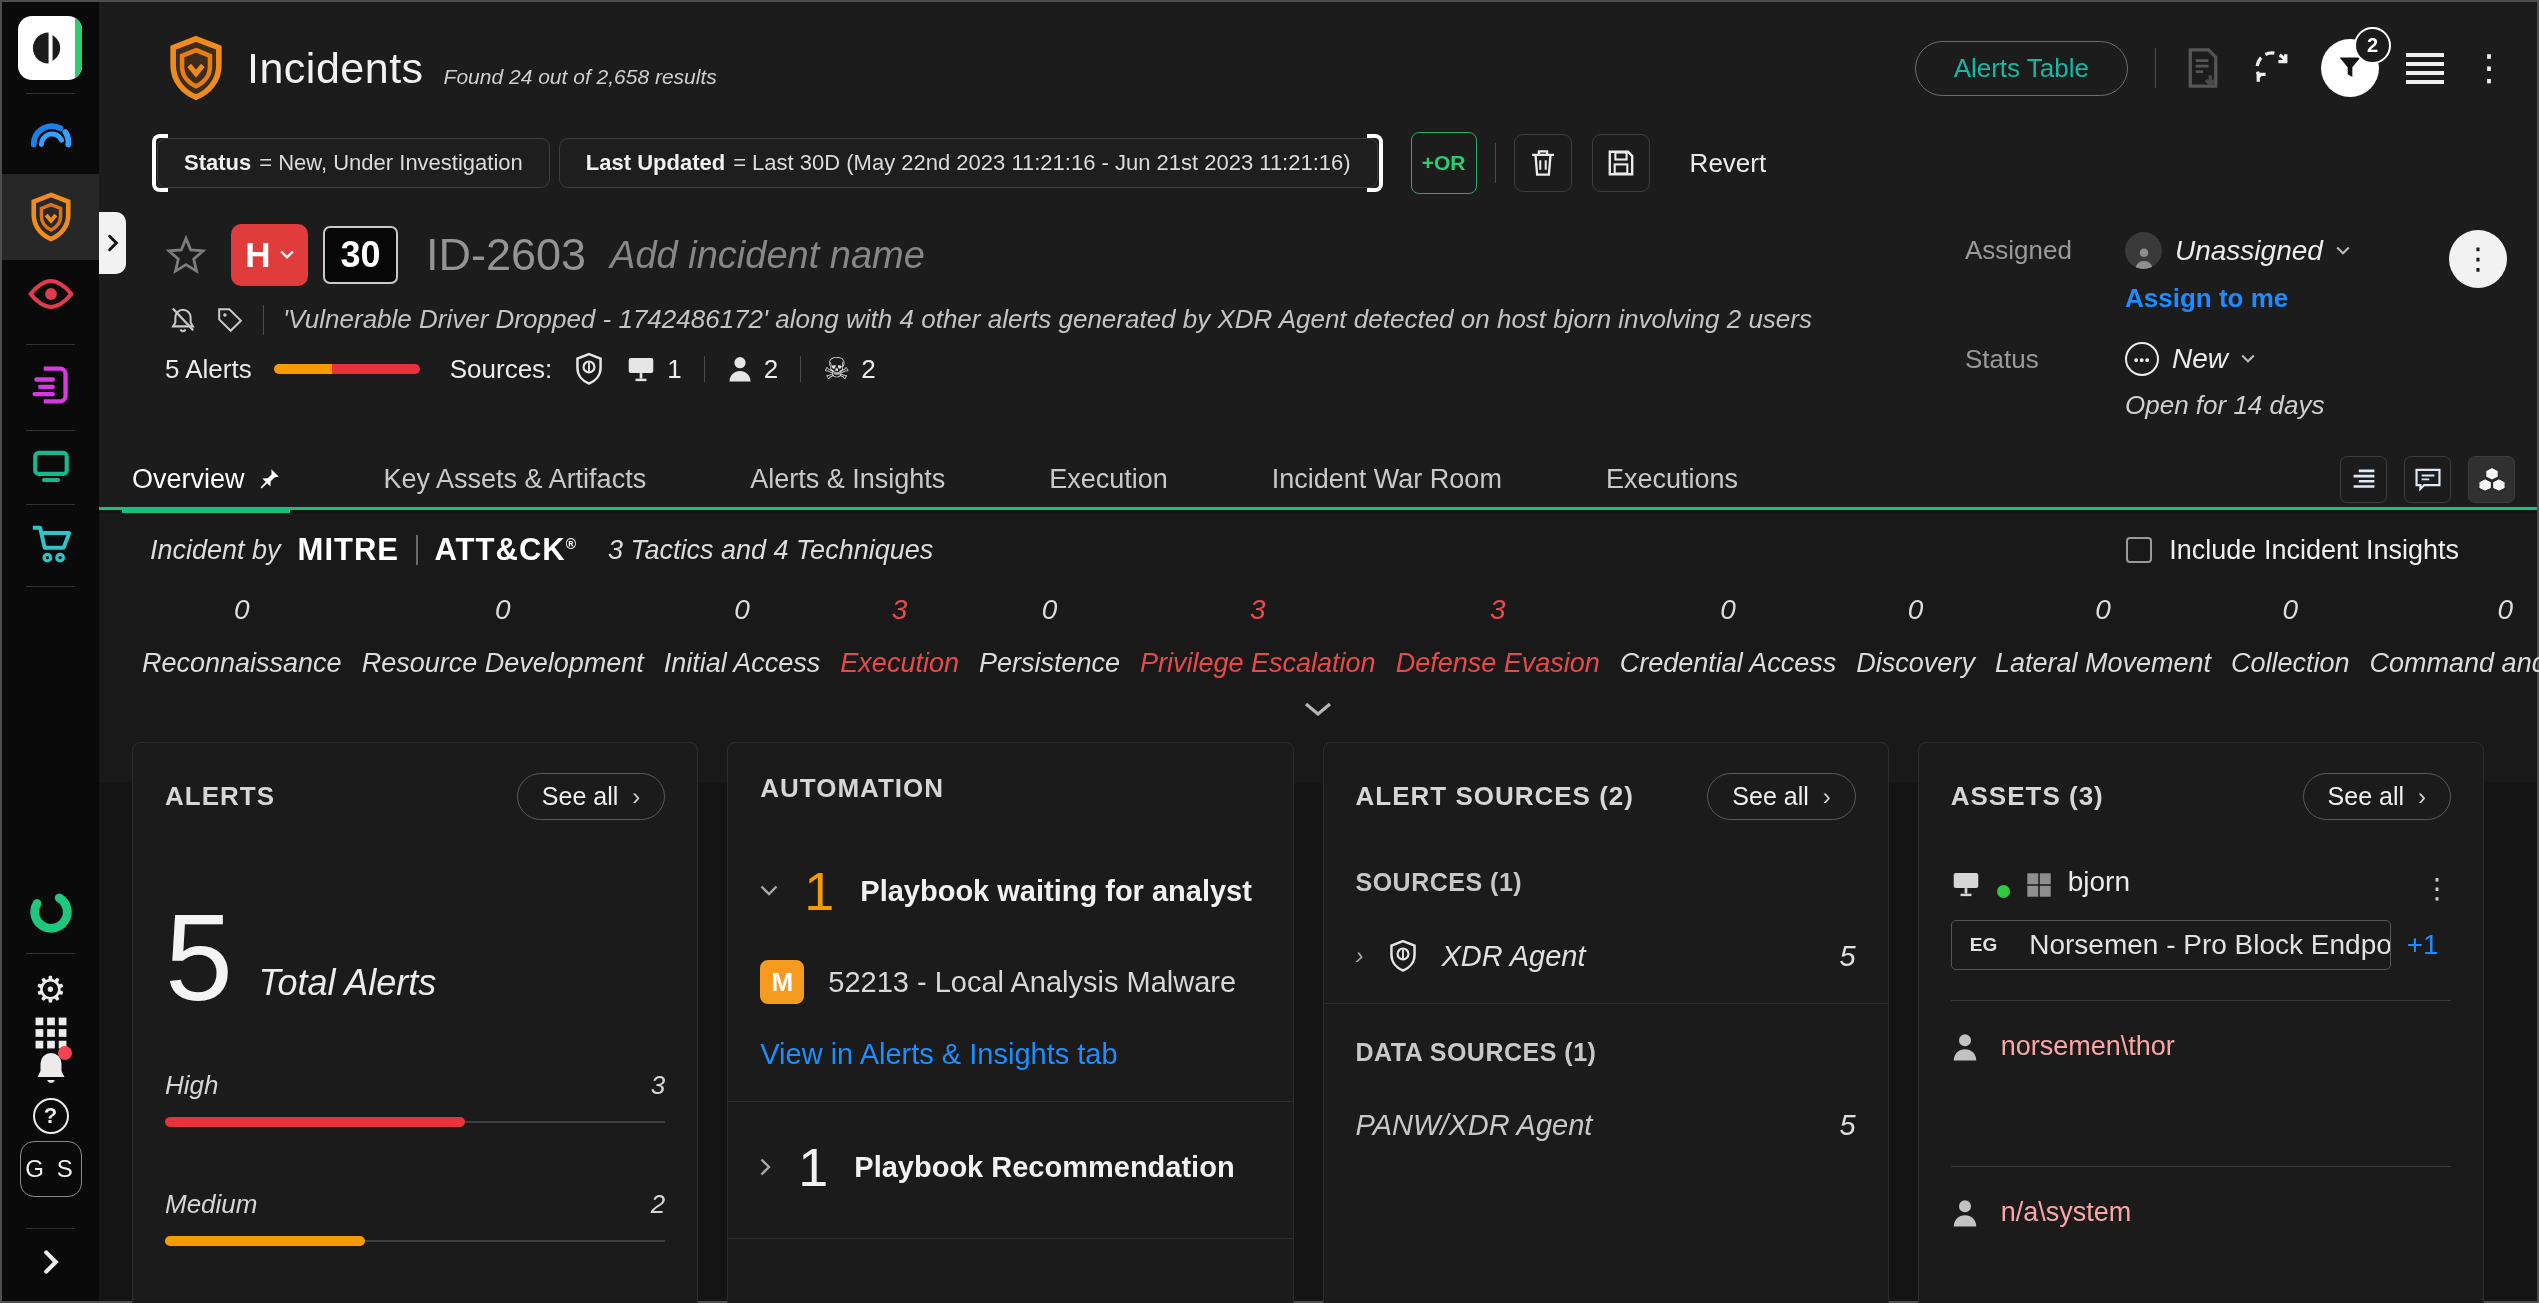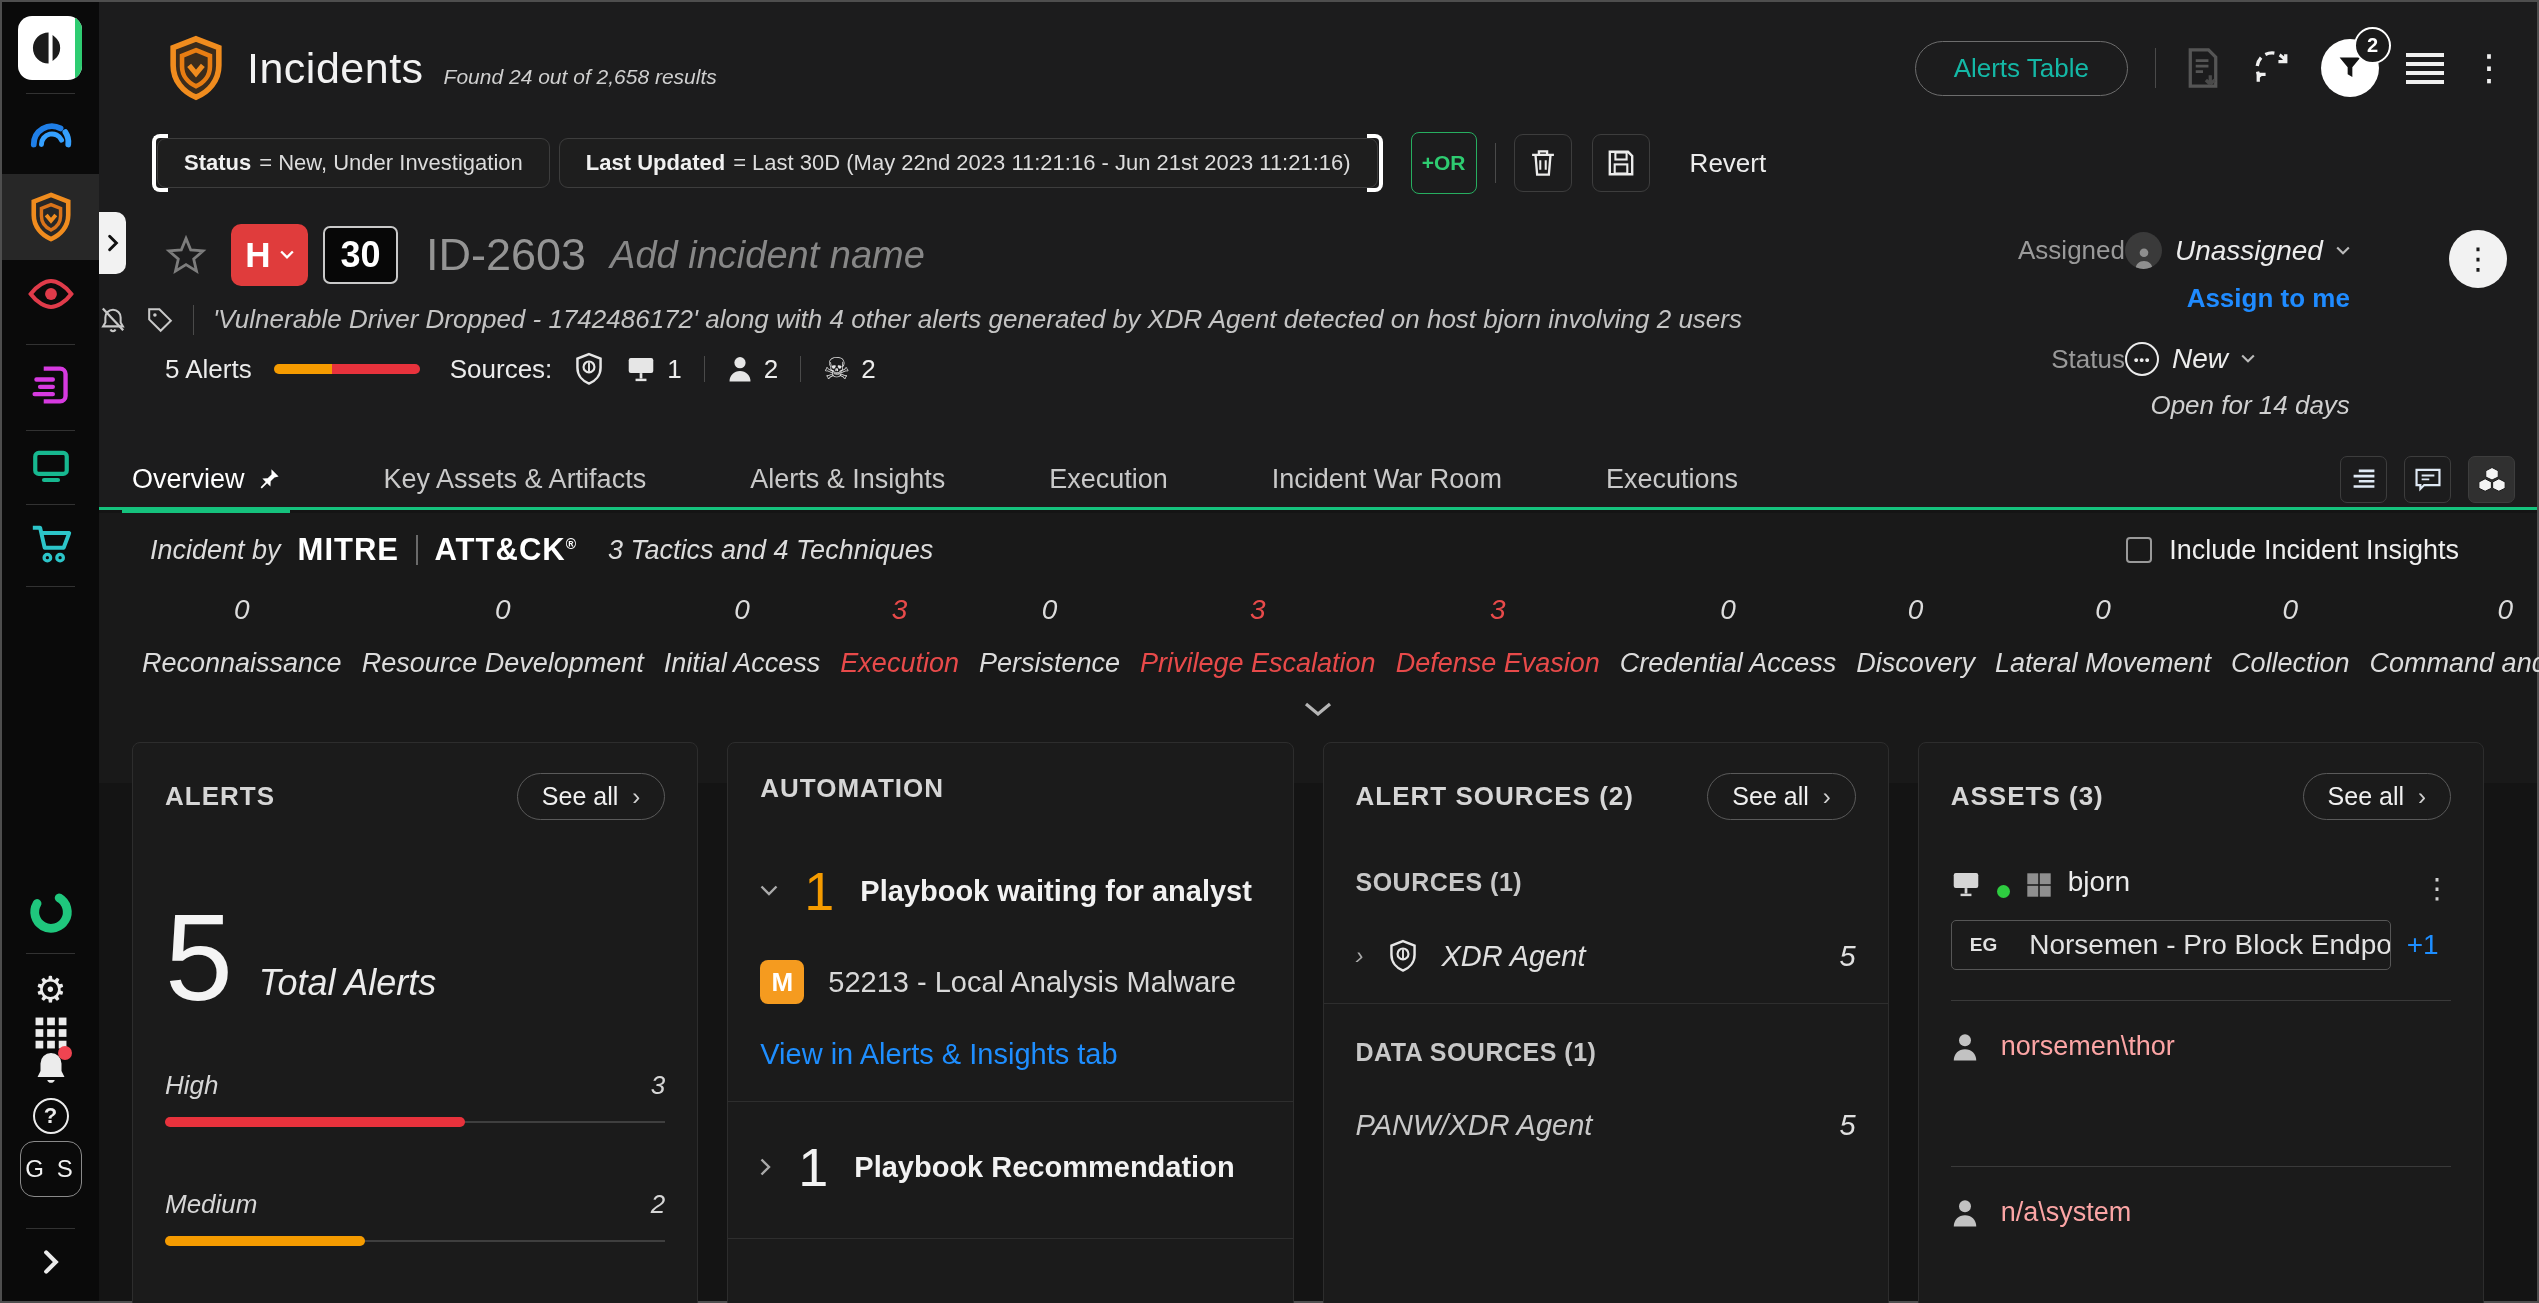--- a/index.html
+++ b/index.html
@@ -51,33 +51,33 @@
   .revert { margin-left:40px; font-size:26px; color:#ececec; cursor:pointer; }
 
   
   .incident { position:absolute; top:222px; left:0; right:0; height:190px; }
   .rowA { display:flex; align-items:center; padding-left:66px; }
   .sev-badge { margin-left:24px; width:77px; height:62px; background:#e03c3c; border-radius:10px; display:flex; align-items:center; justify-content:center; gap:9px; color:#fff; cursor:pointer; }
   .sev-badge .h { font-size:35px; font-weight:bold; }
   .score-badge { margin-left:15px; width:75px; height:58px; background:#070707; border:2.5px solid #c9c9c9; border-radius:7px; color:#fff; font-size:36px; font-weight:bold; display:flex; align-items:center; justify-content:center;text-align:right; }
   .inc-id { margin-left:28px; font-size:45px; color:#949494; }
   .inc-name-ph { margin-left:24px; font-size:38px; font-style:italic; color:#878787; cursor:text; }
-  .rowB { display:flex; align-items:center; gap:19px; margin-top:18px; }
+  .rowB { display:flex; align-items:center; gap:19px; padding-left:70px; margin-top:18px; }
   .rowB .v-div { height:30px; }
   .inc-desc { font-size:26px; font-style:italic; color:#c4c4c4; }
   .rowC { display:flex; align-items:center; padding-left:66px; margin-top:17px; font-size:26px; color:#ececec; }
   .mini-bar { position:relative; width:146px; height:10px; border-radius:6px; overflow:hidden; margin:0 30px 0 22px; background:#2c2c2c; }
   .mini-bar .seg1 { position:absolute; left:0; top:0; bottom:0; width:58px; background:#f59b00; }
   .mini-bar .seg2 { position:absolute; left:58px; top:0; bottom:0; width:88px; background:#e8323c; }
   .rowC .metric { display:flex; align-items:center; gap:11px; margin-left:22px; }
   .rowC .v-div { height:26px; margin-left:22px; }
   .skull { font-size:30px; color:#e6e6e6; line-height:1; }
 
   .ih-right { position:absolute; left:1866px; top:8px; font-size:26px; }
-  .ih-grid { display:grid; grid-template-columns:160px auto; row-gap:14px; align-items:center;text-align:right; }
+  .ih-grid { display:grid; grid-template-columns:160px auto; row-gap:14px; align-items:center; }
   .ih-label { color:#9a9a9a; }
   .ih-val { display:flex; align-items:center; gap:13px; color:#ececec; font-style:italic; font-size:28px; cursor:pointer; }
   .assign-link { color:#1f8bff; font-weight:bold; cursor:pointer; font-size:26px; }
   .open-for { font-style:italic; color:#d0d0d0; }
   .avatar-circ { width:37px; height:37px; border-radius:50%; background:#3a3a3a; display:flex; align-items:flex-end; justify-content:center; overflow:hidden; }
   .status-circ { width:34px; height:34px; border:2px solid #ececec; border-radius:50%; color:#ececec; display:flex; align-items:center; justify-content:center; font-size:13px; letter-spacing:1px; font-weight:bold; }
   .ih-kebab { position:absolute; left:2350px; top:6px; width:58px; height:58px; border-radius:50%; background:#f2f2f2; border:none; color:#1a1a1a; font-size:30px; line-height:0.6; cursor:pointer; }
 
   
   .tabs-row { position:absolute; top:450px; left:0; right:0; height:58px; display:flex; align-items:center; gap:104px; padding-left:33px; border-bottom:3px solid #15c27d; }

